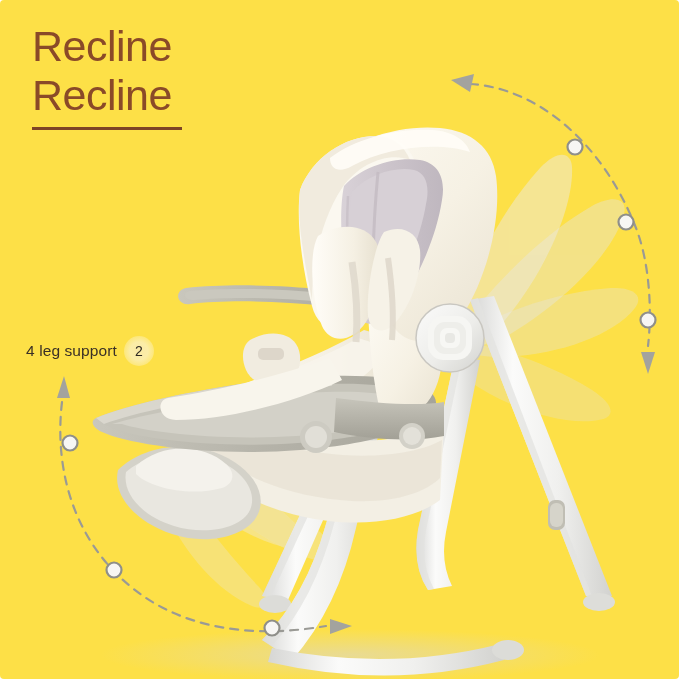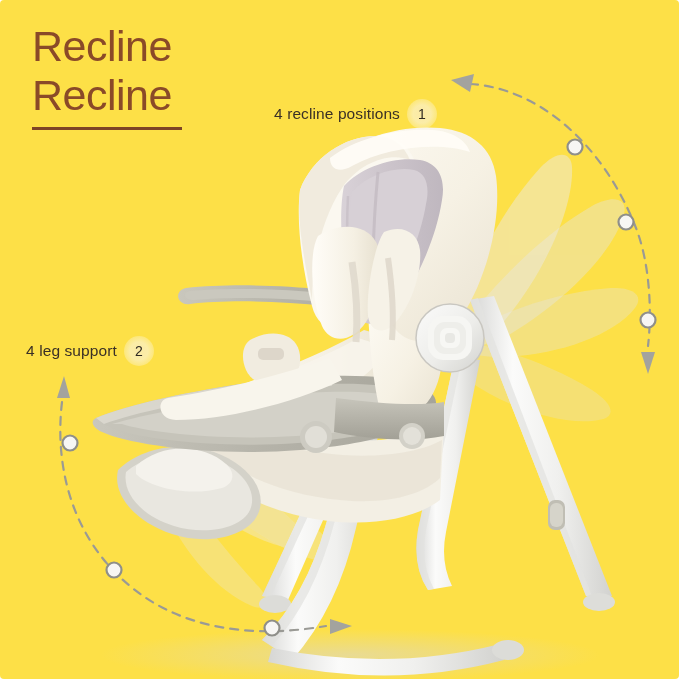--- a/index.html
+++ b/index.html
@@ -349,26 +349,20 @@
       <path d="M57,398 L70,398 L64,376 Z" fill="#a3a39e"></path>
 
       <path d="M330,619 L330,634 L352,626 Z" fill="#a3a39e"></path>
 
       <circle cx="70" cy="443" r="7.5" fill="#f7f6f4" stroke="#8f8f8a" stroke-width="2.2"></circle>
       <circle cx="114" cy="570" r="7.5" fill="#f7f6f4" stroke="#8f8f8a" stroke-width="2.2"></circle>
       <circle cx="272" cy="628" r="7.5" fill="#f7f6f4" stroke="#8f8f8a" stroke-width="2.2"></circle>
     </g>
   </svg>
 
-  <div id="callout-recline" class="callout">
-    <span class="callout-text">4 recline positions</span>
-    <span class="badge">
-      <span>1</span>
-    </span>
-  </div>
 
   <div id="callout-leg" class="callout">
     <span class="callout-text">4 leg support</span>
     <span class="badge">
       <span>2</span>
     </span>
   </div>
 
 </div>
 

